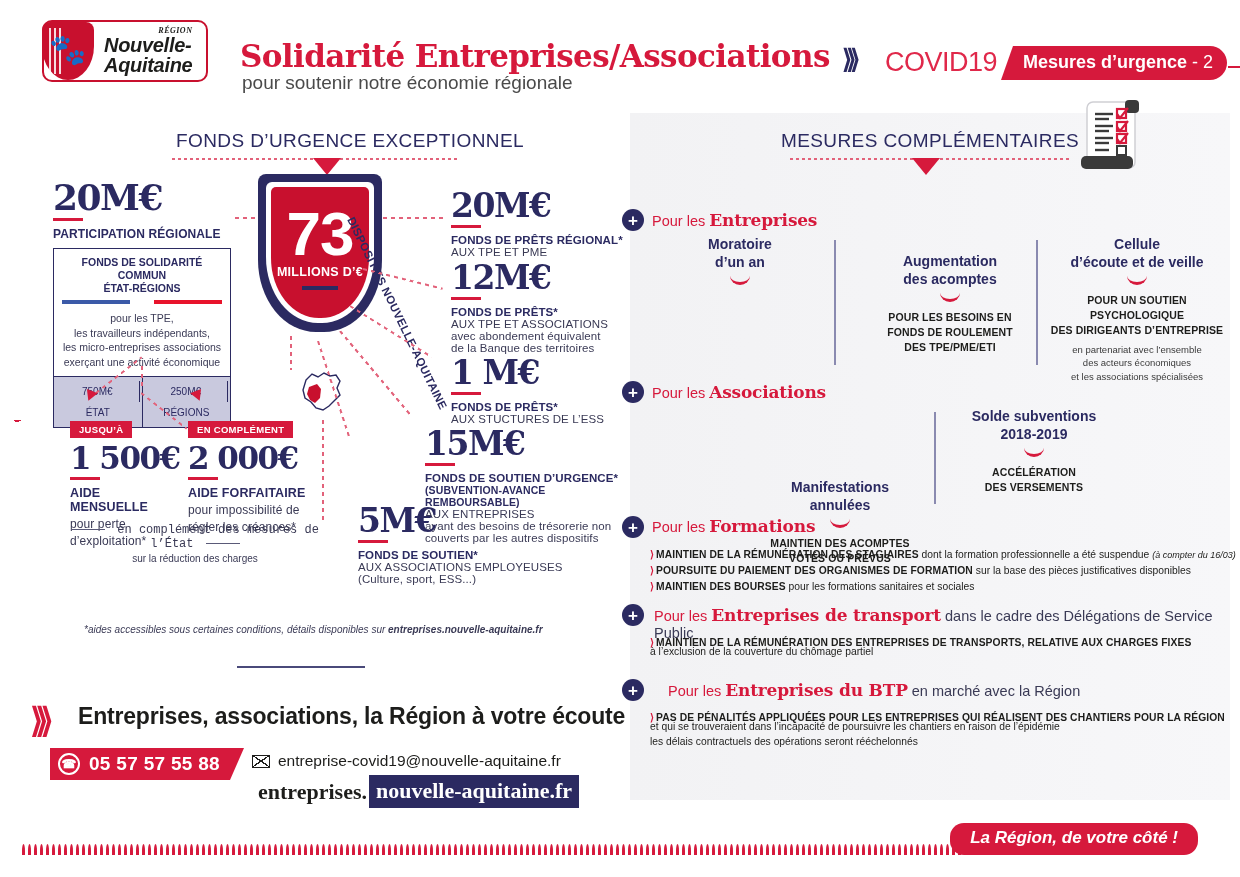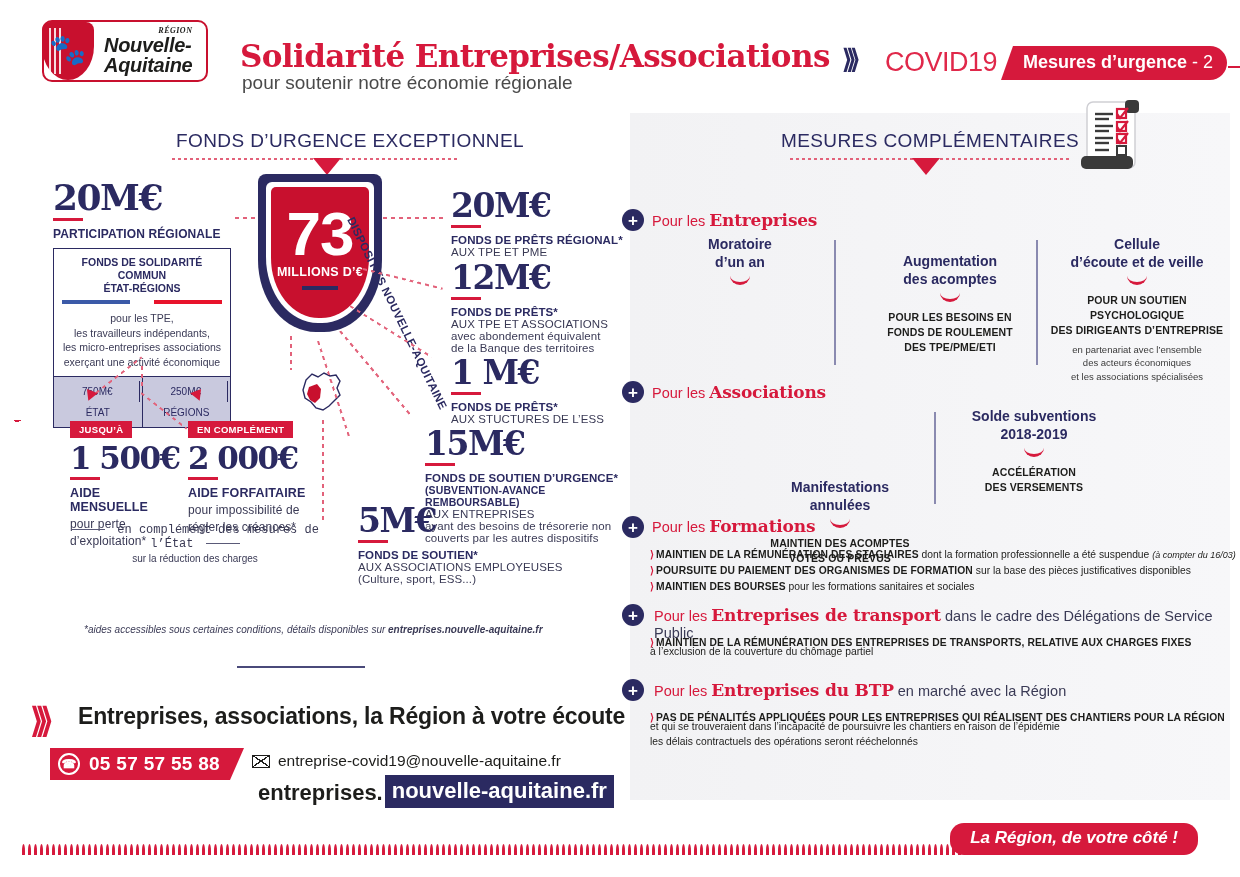--- a/index.html
+++ b/index.html
@@ -267,22 +267,22 @@
     display:inline-block; width:18px; height:13px;
     border:1.6px solid #1d1d1b; position:relative;
   }
   .mail-row .env:before {
     content:''; position:absolute; left:0; top:0; width:100%; height:100%;
     background: linear-gradient(to bottom right, transparent 45%, #1d1d1b 45%, #1d1d1b 52%, transparent 52%),
                 linear-gradient(to bottom left, transparent 45%, #1d1d1b 45%, #1d1d1b 52%, transparent 52%);
   }
   .url-row {
     position:absolute; left: 248px; top: 775px;
-    display:flex; align-items:flex-end;
-    font-size: 22px; font-weight:700;
+    display:flex; align-items:center;
+    font-size: 22px; font-weight:700;font-family:Liberation Serif, serif;
   }
   .url-row .a { color:#1d1d1b; padding: 2px 2px 2px 10px; background:#fff;
     clip-path: polygon(10px 0, 100% 0, 100% 100%, 0 100%); }
   .url-row .b { color:#fff; background:#2b2a61; padding: 3px 7px 4px; }
 
   .slogan {
     position:absolute; right: 42px; bottom: 22px;
     background:#d6193c; color:#fff;
     font-size: 17px; font-style:italic; font-weight:700;
     padding: 5px 20px 7px; border-radius: 14px;
@@ -768,21 +768,21 @@
 <div class="plus-ico" style="left:622px; top:604px;">+</div>
 <div class="cat-head" style="left:654px; top:605px;">
   <span>Pour les </span><b>Entreprises de transport</b><em> dans le cadre des Délégations de Service Public</em>
 </div>
 <div class="bullet-line" style="left:650px; top:629px;">
   <span class="chev">⟩</span><span class="bold">MAINTIEN DE LA RÉMUNÉRATION DES ENTREPRISES DE TRANSPORTS, RELATIVE AUX CHARGES FIXES</span>
 </div>
 <div class="sub-line" style="left:650px; top:644px;">à l’exclusion de la couverture du chômage partiel</div>
 
 <div class="plus-ico" style="left:622px; top:679px;">+</div>
-<div class="cat-head" style="left:654px; top:680px;text-align:right;">
+<div class="cat-head" style="left:668px; top:680px;text-align:right;">
   <span>Pour les </span><b>Entreprises du BTP</b><em> en marché avec la Région</em>
 </div>
 <div class="bullet-line" style="left:650px; top:704px;">
   <span class="chev">⟩</span><span class="bold">PAS DE PÉNALITÉS APPLIQUÉES POUR LES ENTREPRISES QUI RÉALISENT DES CHANTIERS POUR LA RÉGION</span>
 </div>
 <div class="sub-line" style="left:650px; top:719px;">et qui se trouveraient dans l’incapacité de poursuivre les chantiers en raison de l’épidémie</div>
 <div class="sub-line" style="left:650px; top:734px;">les délais contractuels des opérations seront rééchelonnés</div>
 
 <div class="foot-chev">⟩⟩⟩</div>
 <div class="foot-title">Entreprises, associations, la Région à votre écoute</div>

